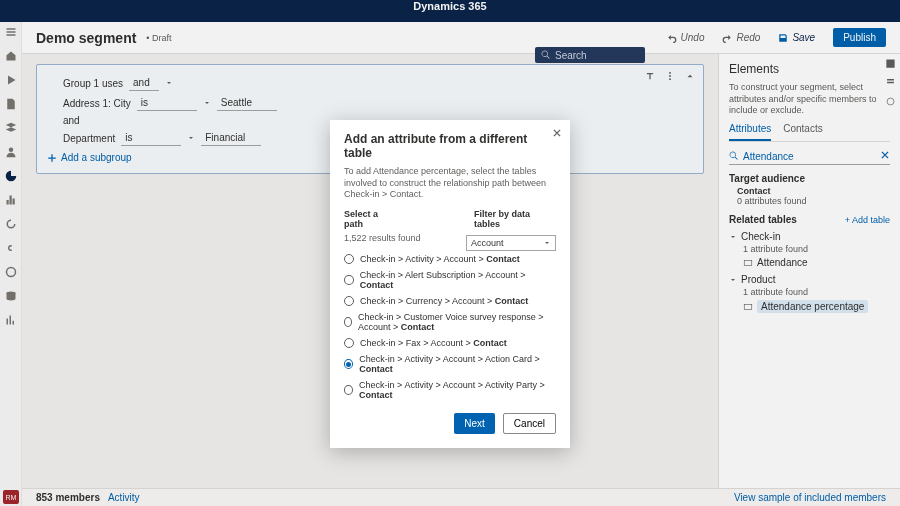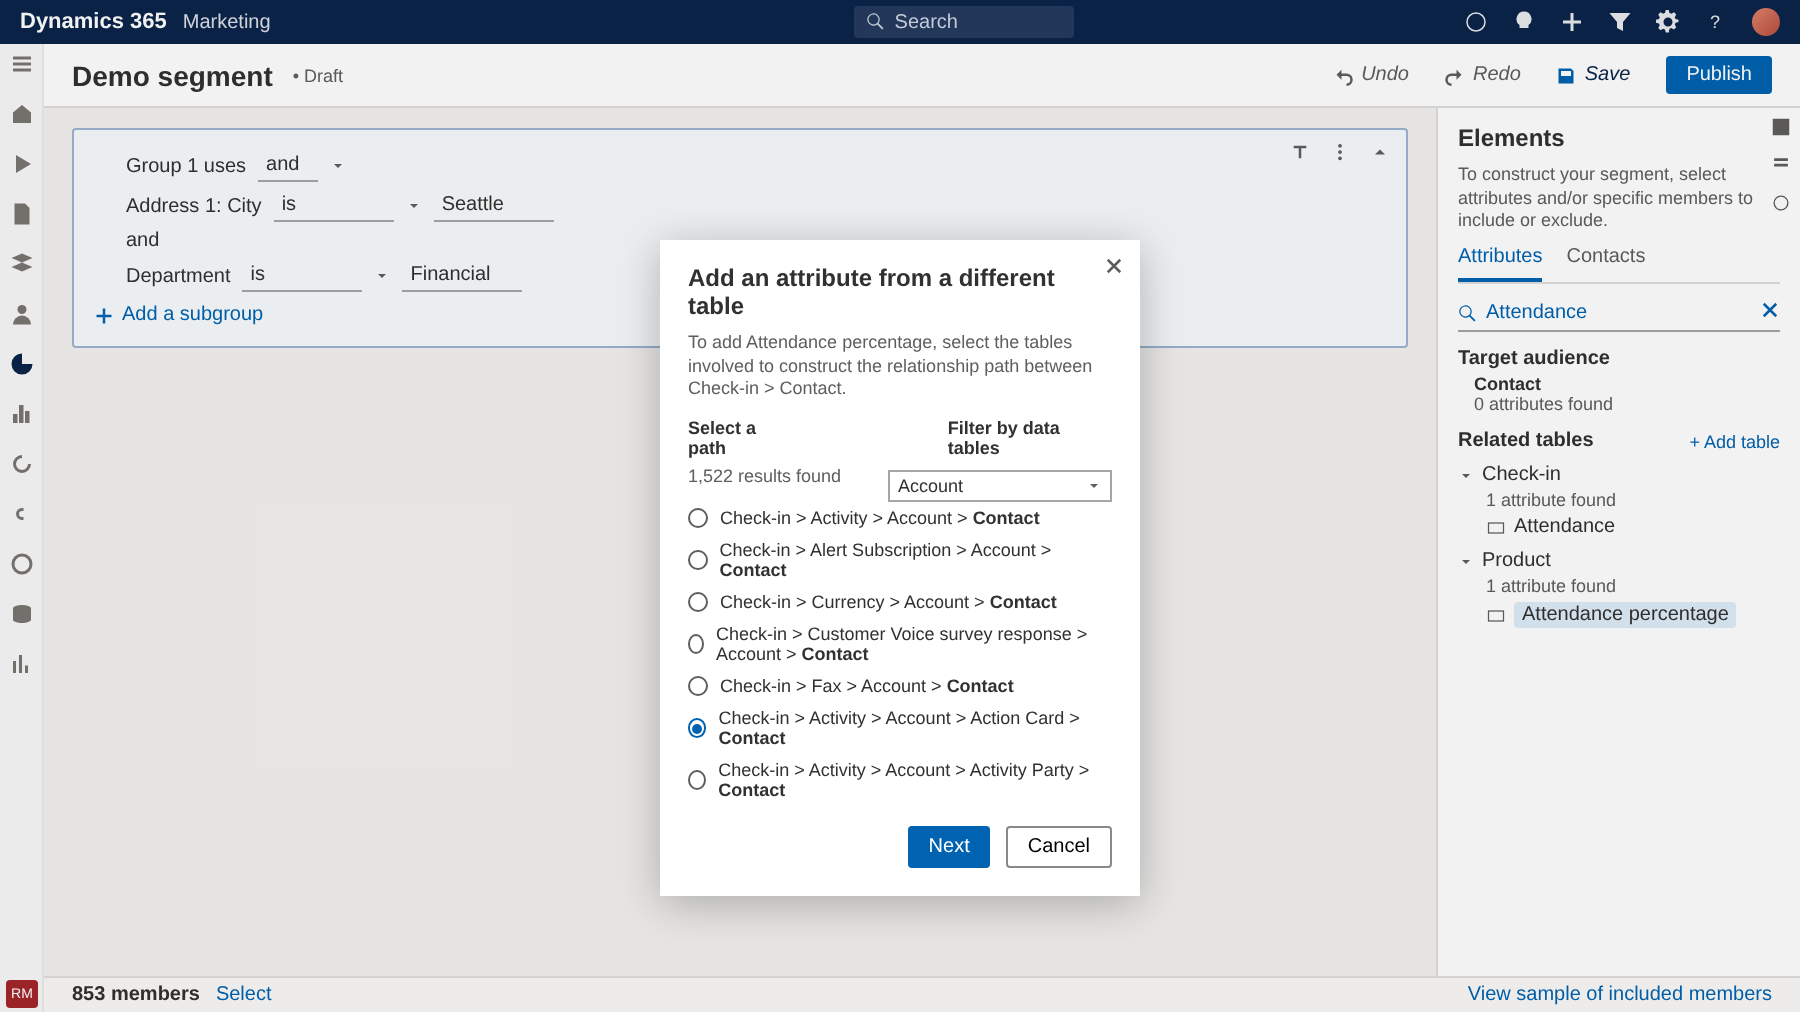--- a/index.html
+++ b/index.html
@@ -1,19 +1,19 @@
 <!DOCTYPE html>
 <html><head>
 <meta charset="utf-8">
 <style>
   * { box-sizing: border-box; margin: 0; padding: 0; font-family: "Segoe UI", Arial, sans-serif; }
   body { width: 900px; height: 506px; overflow: hidden; background: #f3f2f1; position: relative; font-size: 11px; color: #323130; }
 
   
-  .topbar { height: 22px; background: #0b244a; color: #fff; display: flex; align-items: center; padding: 0 10px; gap: 12px; }
+  .topbar { height: 22px; background: #0b244a; color: #fff; display: flex; align-items: center; padding: 0 10px; gap: 12px; flex-direction: column; }
   .topbar .brand { font-size: 11px; font-weight: 600; }
   .topbar .module { font-size: 10px; opacity: .85; margin-left: -4px; }
   .topbar .search { flex: 0 0 auto; margin-left: 280px; display:flex; align-items:center; background: #243a5f; height: 16px; width: 110px; border-radius: 2px; padding: 0 6px; gap: 4px;}
   .topbar .search svg { width:10px; height:10px; fill:#cfd6e4;}
   .topbar .search span { font-size:10px; color:#cfd6e4; }
   .topbar .spacer { flex:1; }
   .topbar .icons { display:flex; gap:12px; align-items:center; }
   .topbar .icons svg { width:12px; height:12px; fill:#fff; opacity:.9; }
   .avatar { width:14px; height:14px; border-radius:50%; background: linear-gradient(135deg,#e2836b,#b54f3d); }
 
@@ -42,21 +42,21 @@
   .seglabel { color:#323130; }
   .seginput { border:none; border-bottom:1px solid #a6a6a6; background:transparent; font-size:10px; padding:2px 4px; min-width:60px;}
   .segop { color:#323130; }
   .addsub { color:#0063b1; font-size:10px; display:flex; align-items:center; gap:4px; margin-top:6px;}
   .addsub svg{width:10px;height:10px; fill:#0063b1;}
   .segtools { position:absolute; right:8px; top:6px; display:flex; gap:10px; }
   .segtools svg { width:10px;height:10px; fill:#605e5c;}
 
   
   .rpanel { width:182px; border-left:1px solid #e1dfdd; background:#fff; padding:8px 10px; position:relative;}
-  .rpanel h4 { font-size:12px; font-weight:700; margin-bottom:6px;}
+  .rpanel h4 { font-size:12px; font-weight:400; margin-bottom:6px;}
   .rpanel .desc { font-size:9px; color:#605e5c; line-height:1.3; margin-bottom:6px;}
   .rtabs { display:flex; gap:12px; font-size:10px; border-bottom:1px solid #e1dfdd; margin-bottom:6px;}
   .rtabs .tab { padding-bottom:5px; color:#605e5c;}
   .rtabs .tab.active { color:#0063b1; border-bottom:2px solid #0063b1;}
   .rsearch { display:flex; align-items:center; gap:4px; border-bottom:1px solid #a6a6a6; padding:2px 0; margin-bottom:8px;}
   .rsearch svg { width:10px;height:10px; fill:#0063b1;}
   .rsearch input { border:none; outline:none; font-size:10px; flex:1; color:#0063b1;}
   .rsearch .clear svg { fill:#0063b1;}
   .rsec { font-size:10px; font-weight:600; margin:6px 0 2px; }
   .rline { font-size:9px; color:#605e5c; margin-left:8px;}
@@ -80,21 +80,21 @@
 
   
   .overlay { position:absolute; inset:0; background:rgba(0,0,0,.05);}
   .modal { position:absolute; left:330px; top:120px; width:240px; background:#fff; box-shadow:0 4px 20px rgba(0,0,0,.25); padding:12px 14px 14px; }
   .modal h3{ font-size:12px; font-weight:600; margin-bottom:6px;}
   .modal .close{ position:absolute; right:8px; top:8px;}
   .modal .close svg{width:10px;height:10px; stroke:#605e5c; stroke-width:2; fill:none;}
   .modal .mdesc{ font-size:9px; color:#605e5c; line-height:1.3; margin-bottom:8px;}
   .modal .cols{ display:flex; gap:32px; font-size:9px; font-weight:600;}
   .modal .results{ font-size:9px; color:#605e5c; margin:4px 0 6px;}
-  .modal .filter-dd { border:1px solid #a6a6a6; font-size:9px; padding:2px 4px; width:112px; display:flex; justify-content:space-between; align-items:center; margin-left:auto; margin-top:-14px;}
+  .modal .filter-dd { border:1px solid #a6a6a6; font-size:9px; padding:2px 4px; width:90px; display:flex; justify-content:space-between; align-items:center; margin-left:auto; margin-top:-14px;}
   .modal .paths { max-height:150px; overflow:hidden; position:relative;}
   .modal .path { display:flex; align-items:center; gap:6px; font-size:9px; color:#323130; padding:3px 0;}
   .modal .path .radio{ width:10px;height:10px; border:1px solid #605e5c; border-radius:50%; display:flex;align-items:center;justify-content:center;}
   .modal .path.selected .radio{ border-color:#0063b1;}
   .modal .path.selected .radio::after{content:""; width:5px;height:5px;background:#0063b1;border-radius:50%;}
   .modal .path .last{ font-weight:600;}
   .modal .btns{ display:flex; justify-content:flex-end; gap:8px; margin-top:12px;}
   .modal .btn-sec{ background:#fff; border:1px solid #8a8886; font-size:10px; padding:4px 10px; border-radius:2px;}
 </style>
 </head>
@@ -314,21 +314,21 @@
       <svg width="10" height="10" viewBox="0 0 16 16">
           <rect x="2" y="4" width="12" height="8" fill="none" stroke="#605e5c"></rect>
         </svg>
       <span class="sel">Attendance percentage</span>
     </div>
   </div>
 </div>
 
 <div class="footer">
   <span class="members"><span>853</span> <span>members</span></span>
-  <span class="refresh">Select</span>
+  <span class="refresh">Activity</span>
   <div class="sp"></div>
   <span class="sample">View sample of included members</span>
 </div>
 <div class="userbadge">RM</div>
 
 <div class="overlay"></div>
 <div class="modal">
   <div class="close"><svg viewBox="0 0 16 16">
         <path d="M3 3l10 10M13 3L3 13"></path>
       </svg></div>

